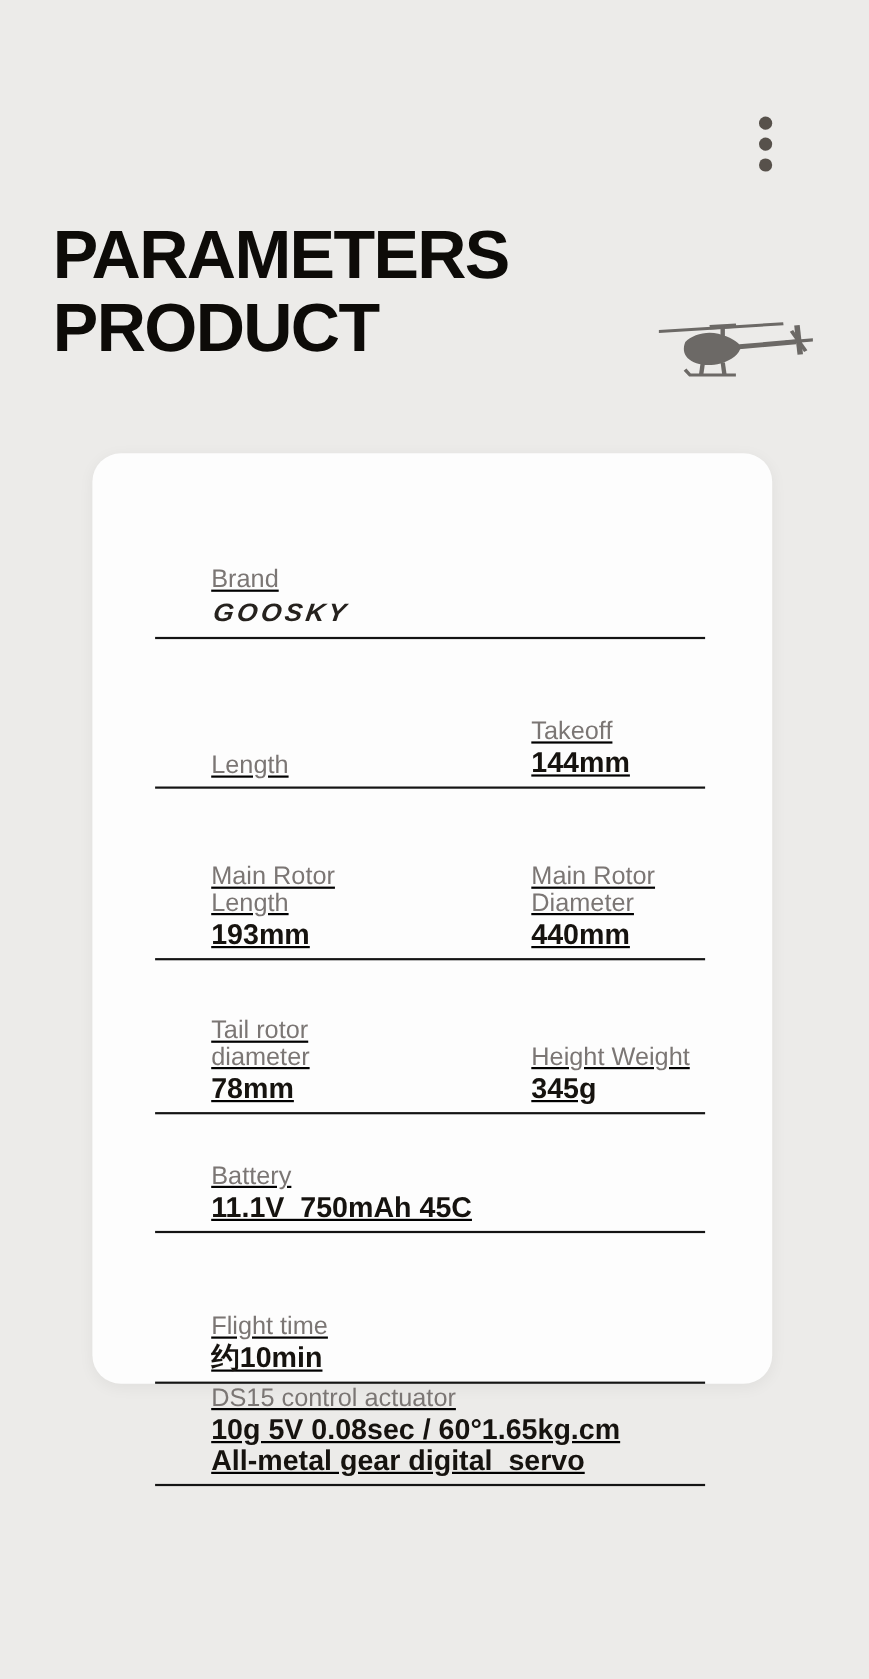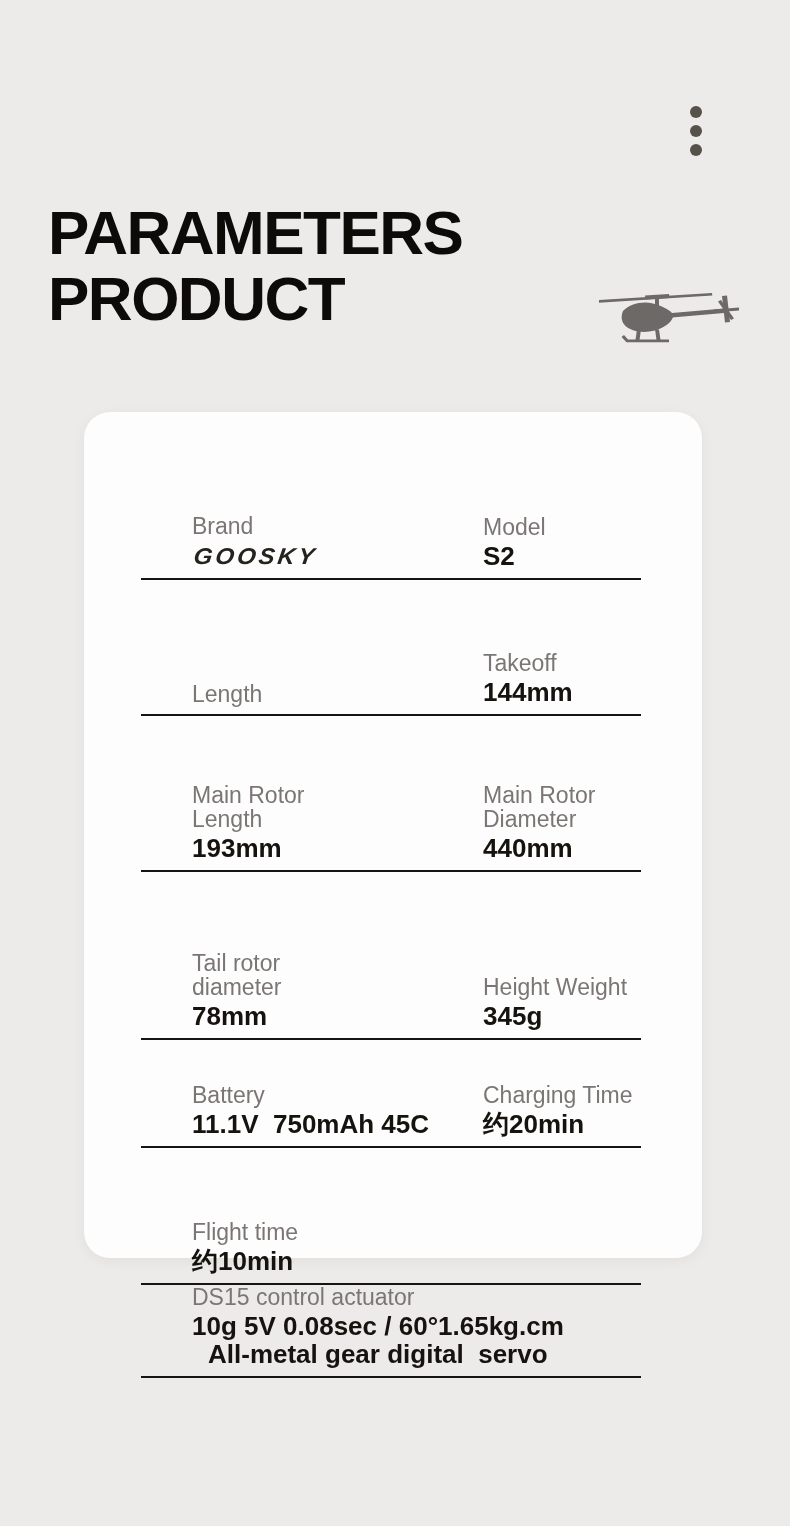--- a/index.html
+++ b/index.html
@@ -28,46 +28,47 @@
 
   
   .heli { position: absolute; left: 595px; top: 280px; }
 
   
   .card {
     position: absolute; left: 84px; top: 412px;
     width: 618px; height: 846px;
     background: #FDFDFD; border-radius: 26px;
     box-shadow: 0 3px 14px rgba(0,0,0,0.05);
+    text-decoration: underline;
   }
   .card-inner { margin-left: 57px; width: 500px; }
 
   .row-1 { padding-top: 102px; }
   .row-2 { padding-top: 71px; }
   .row-3 { padding-top: 67px; }
-  .row-4 { padding-top: 51px; margin-top: 28px; }
+  .row-4 { padding-top: 51px; }
   .row-5 { padding-top: 43px; }
   .row-6 { padding-top: 72px; }
   .row-7 { }
 
   .grid { display: grid; grid-template-columns: 342px 158px; align-items: end; }
   .cell-left  { padding-left: 51px; min-width: 0; }
   .cell-right { min-width: 0; }
   .cell-full  { grid-column: 1 / -1; padding-left: 51px; }
 
   .label {
     font-size: 23px; line-height: 24px;
     color: #7B7674; white-space: pre;
   }
   .value {
     margin-top: 3px;
     font-size: 26px; line-height: 28px; font-weight: 700;
     color: #16130F; white-space: pre;
   }
-  .value.second { margin-top: 0; margin-left: 16px; }
+  .value.second { margin-top: 0; }
   .brand-logo {
     display: inline-block;
     font-size: 24px; font-weight: 800; font-style: italic;
     letter-spacing: 3px; color: #26221E;
     transform: skewX(-8deg) scaleY(0.95);
     transform-origin: left bottom;
   }
   .divider {
     margin-top: 8px; height: 0;
     border-bottom: 2px solid #141414;
@@ -116,24 +117,20 @@
 
 <div class="card">
   <div class="card-inner">
 
     <div class="row-1">
       <div class="grid">
         <div class="cell-left">
           <div class="label">Brand</div>
           <div class="value"><span class="brand-logo">GOOSKY</span></div>
         </div>
-        <div class="cell-right">
-          <div class="label">Model</div>
-          <div class="value">S2</div>
-        </div>
       </div>
       <div class="divider"></div>
     </div>
 
     <div class="row-2">
       <div class="grid">
         <div class="cell-left">
           <div class="label">Length</div>
         </div>
         <div class="cell-right">
@@ -174,24 +171,20 @@
       </div>
       <div class="divider"></div>
     </div>
 
     <div class="row-5">
       <div class="grid">
         <div class="cell-left">
           <div class="label">Battery</div>
           <div class="value">11.1V  750mAh 45C</div>
         </div>
-        <div class="cell-right">
-          <div class="label">Charging Time</div>
-          <div class="value">约20min</div>
-        </div>
       </div>
       <div class="divider"></div>
     </div>
 
     <div class="row-6">
       <div class="grid">
         <div class="cell-full">
           <div class="label">Flight time</div>
           <div class="value">约10min</div>
         </div>

